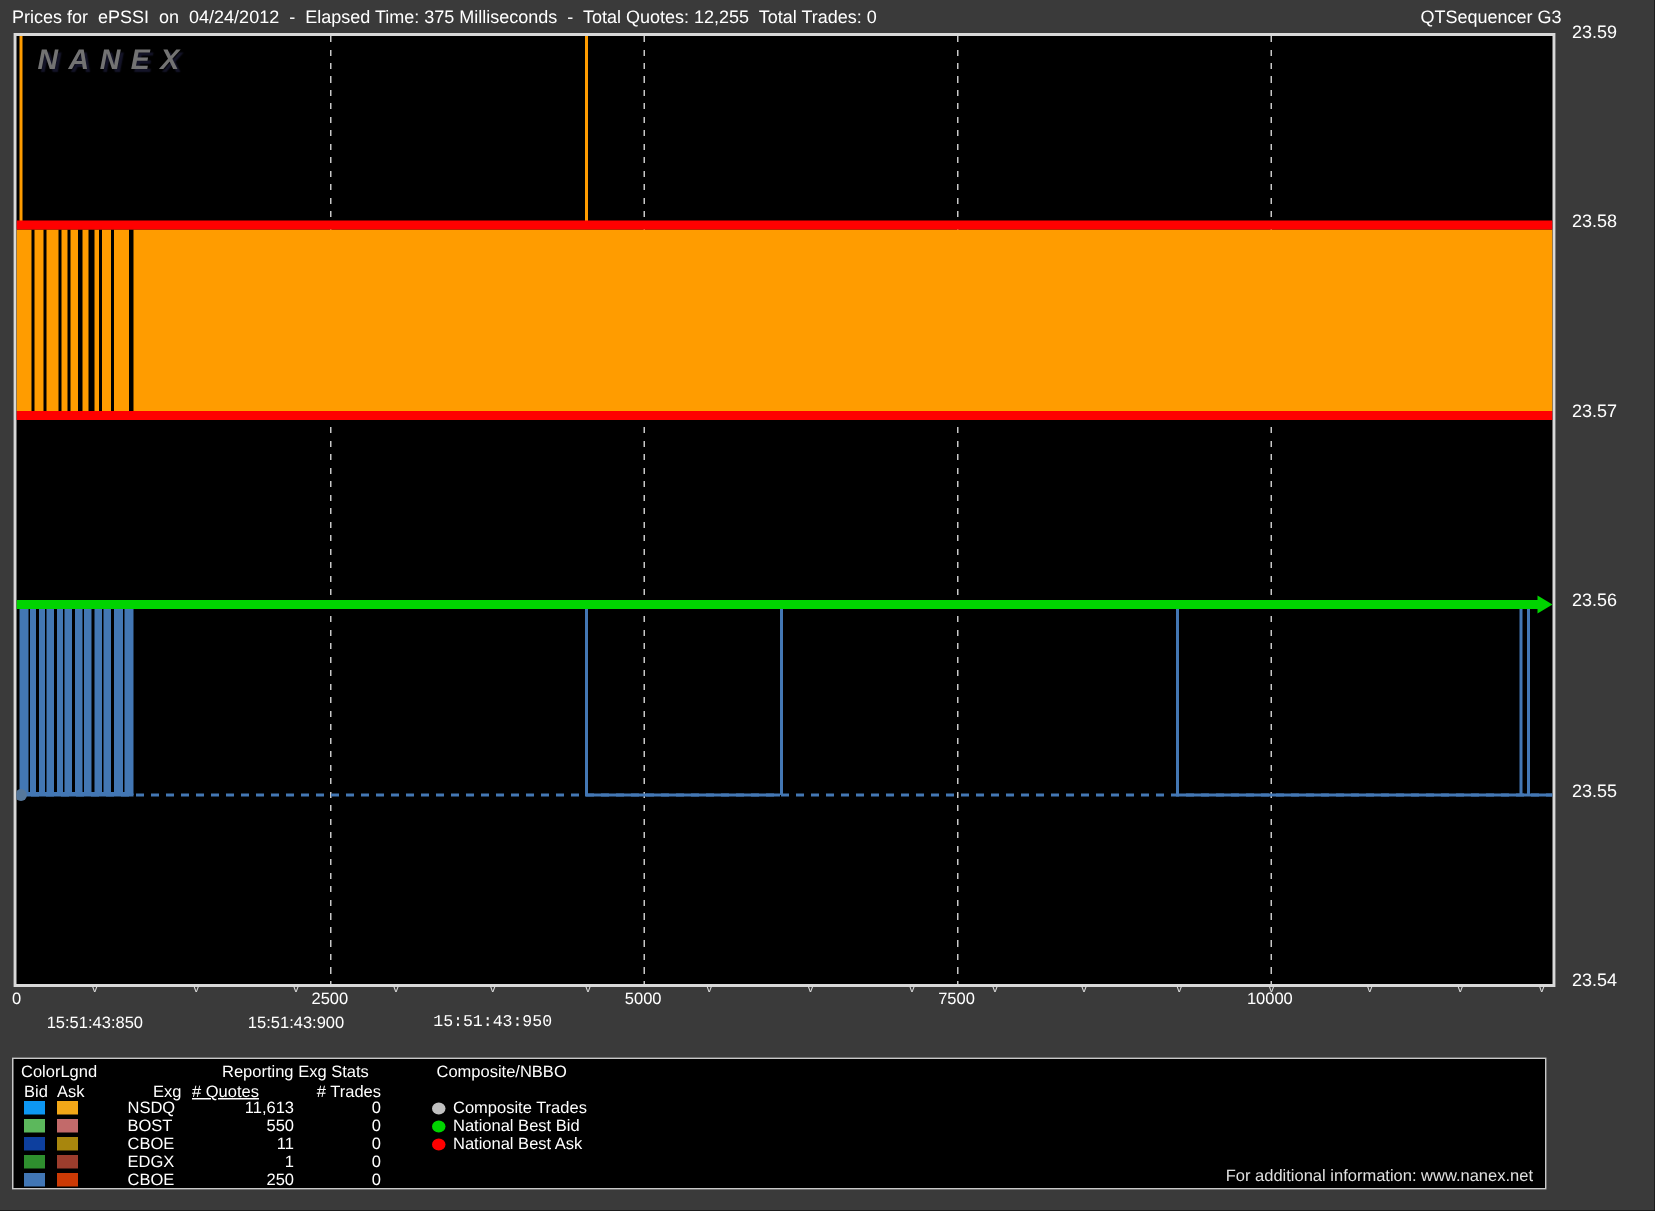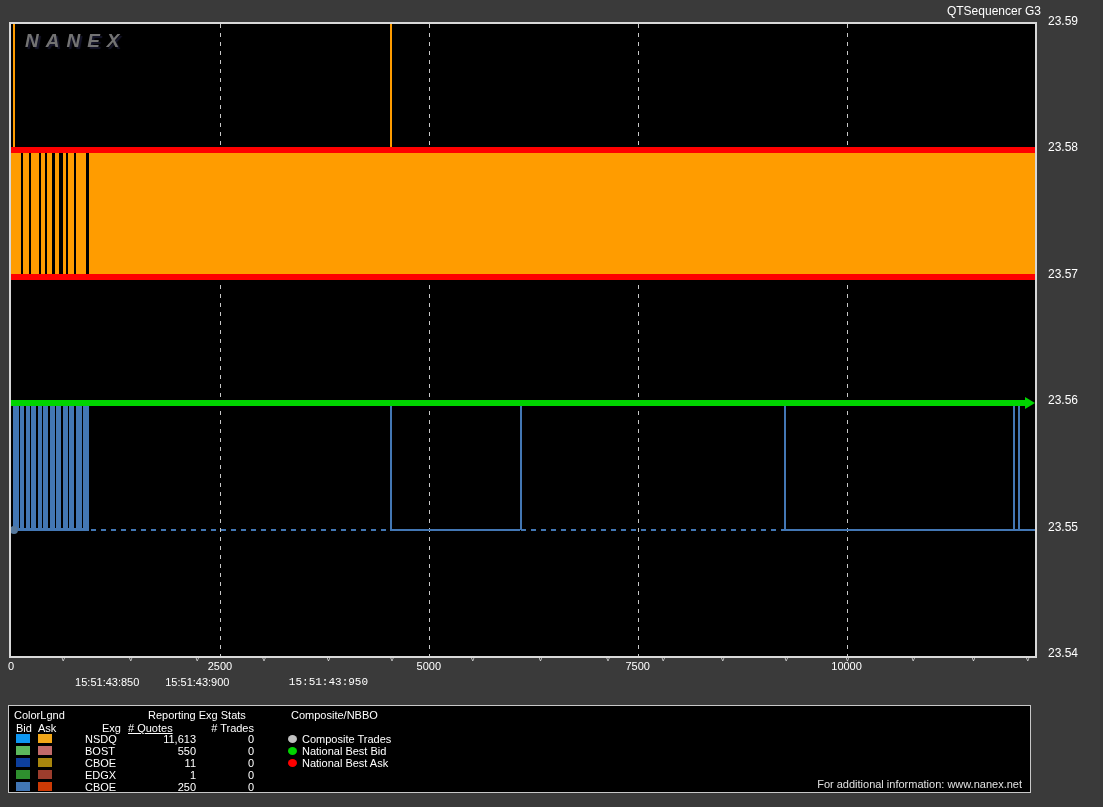--- a/index.html
+++ b/index.html
@@ -38,20 +38,21 @@
   }
   .legend .abs{position:absolute;white-space:nowrap;}
   .footer{position:absolute;right:8px;top:72px;color:#e0e0e0;}
   .swatch{position:absolute;width:14px;height:9px;}
   .dot{position:absolute;width:9px;height:8px;border-radius:50%;}
 </style>
 </head>
 <body>
 
 <div class="titlebar">
+  <span class="left">Prices for  ePSSI  on  04/24/2012  -  Elapsed Time: 375 Milliseconds  -  Total Quotes: 12,255  Total Trades: 0</span>
   <span class="right">QTSequencer G3</span>
 </div>
 
 <div class="chart">
   <div class="plot" id="plot">
     <div class="watermark">NANEX</div>
   <div class="gridline" style="left: 20.3998%; position: absolute;"></div>
       <div class="gridline" style="left: 40.7997%; position: absolute;"></div>
       <div class="gridline" style="left: 61.1995%; position: absolute;"></div>
       <div class="gridline" style="left: 81.5993%; position: absolute;"></div>
@@ -105,21 +106,21 @@
     <div class="ylab" style="top: calc(100% - 8px); position: absolute;">23.54</div>
   </div>
 <div class="xaxis" id="xaxis">
     <div class="xlab" style="left: 0%; position: absolute;">0</div>
     <div class="xlab" style="left: 20.3998%; position: absolute;">2500</div>
     <div class="xlab" style="left: 40.7997%; position: absolute;">5000</div>
     <div class="xlab" style="left: 61.1995%; position: absolute;">7500</div>
     <div class="xlab" style="left: 81.5993%; position: absolute;">10000</div>
   </div>
 <div class="taxis" id="taxis">
-    <div class="tlab" style="left: 5.1%; position: absolute; margin-left: 44px;">15:51:43:850</div>
+    <div class="tlab" style="left: 5.1%; position: absolute;">15:51:43:850</div>
     <div class="tlab" style="left: 18.2%; position: absolute;">15:51:43:900</div>
     <div class="tlab" style="left: 31%; position: absolute; font-family: Liberation Mono, monospace;">15:51:43:950</div>
   </div>
 <div class="vaxis" id="vaxis">
     <div class="vmark" style="left: 5.1%; position: absolute;">v</div>
     <div class="vmark" style="left: 11.7%; position: absolute;">v</div>
     <div class="vmark" style="left: 18.2%; position: absolute;">v</div>
     <div class="vmark" style="left: 24.7%; position: absolute;">v</div>
     <div class="vmark" style="left: 31%; position: absolute;">v</div>
     <div class="vmark" style="left: 37.2%; position: absolute;">v</div>

